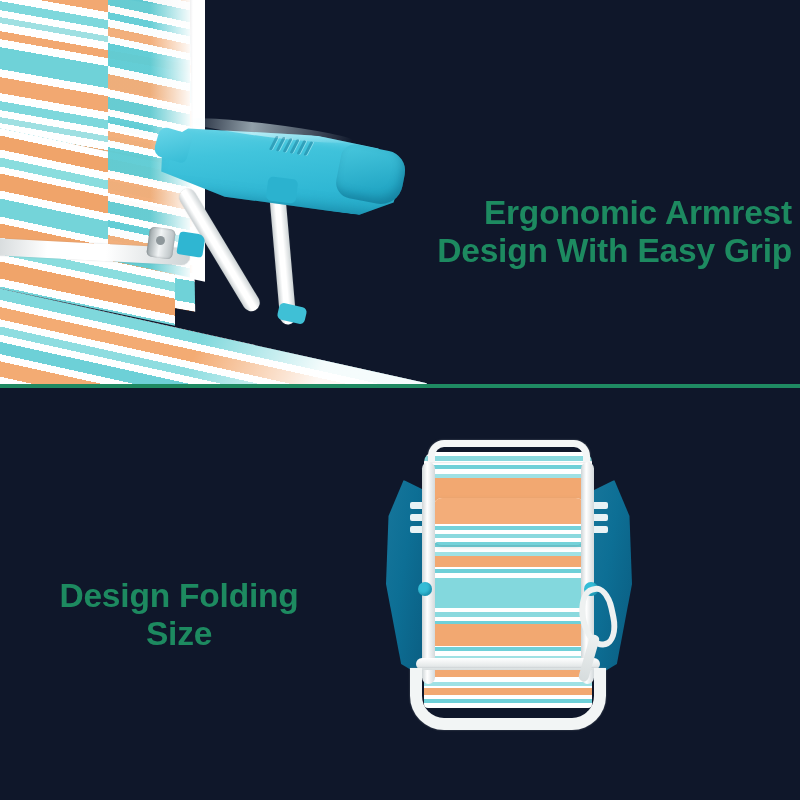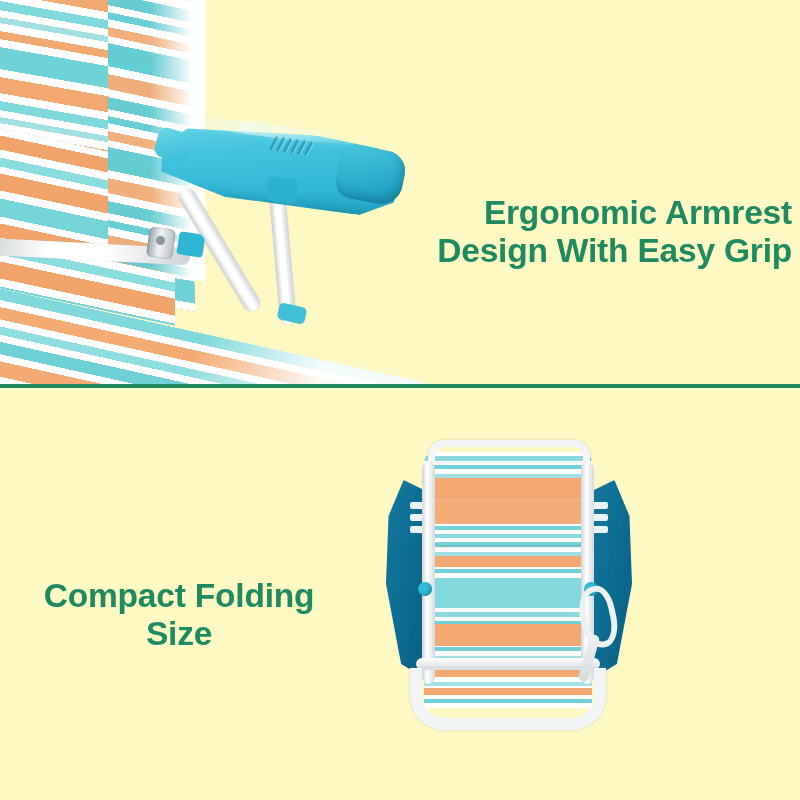--- a/index.html
+++ b/index.html
@@ -8,21 +8,21 @@
     background: #ffffff;
   }
   body {
     font-family: "Liberation Sans", sans-serif;
   }
 
   #page {
     position: relative;
     width: 800px;
     height: 800px;
-    background: #fef9c3;
+    background: #0f172a;
     overflow: hidden;
   }
 
   
   .panel {
     position: absolute;
     left: 0;
     width: 800px;
     overflow: hidden;
   }
@@ -577,16 +577,16 @@
     <div class="rail" id="rail-right"></div>
     <div id="frame-bar"></div>
     <div id="leg-loop"></div>
 
     <div class="knob" id="knob-left"></div>
     <div class="knob" id="knob-right"></div>
     <div id="strap"></div>
     <div id="strap-tail"></div>
   </div>
 
-  <div class="headline" id="headline-bottom">Compact Folding
+  <div class="headline" id="headline-bottom">Design Folding
 Size</div>
 
 </div>
 
 </body></html>

